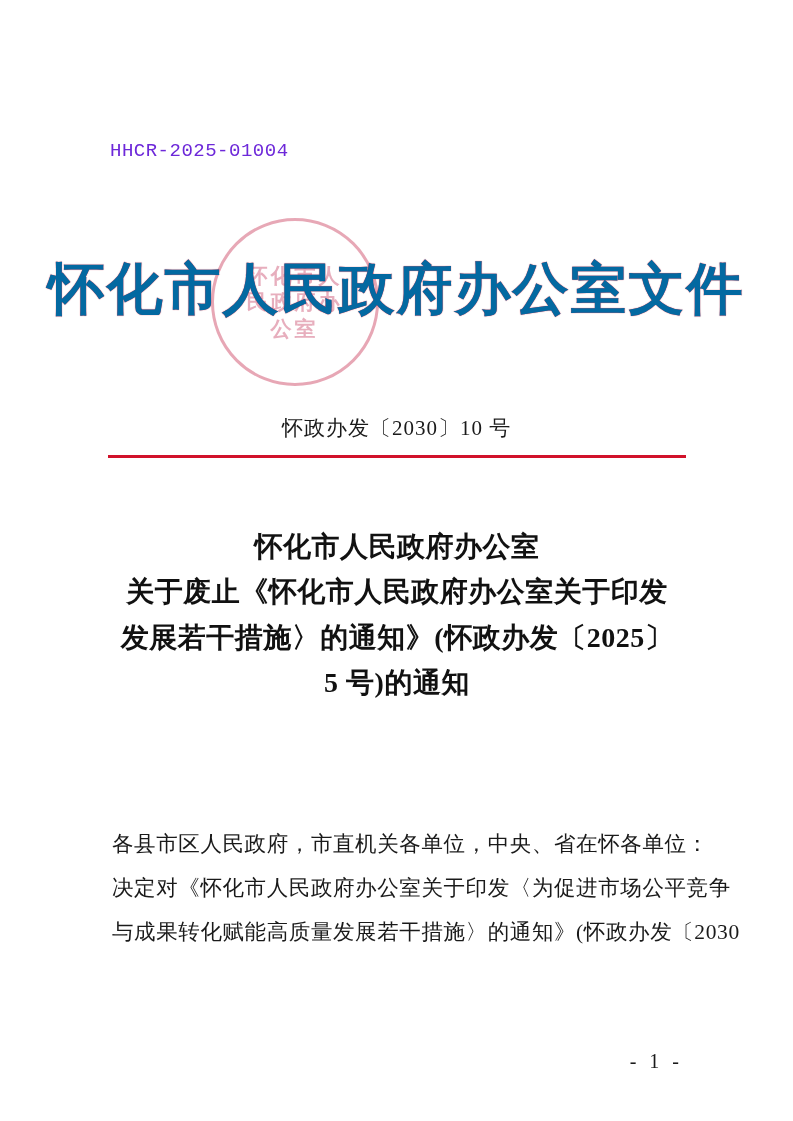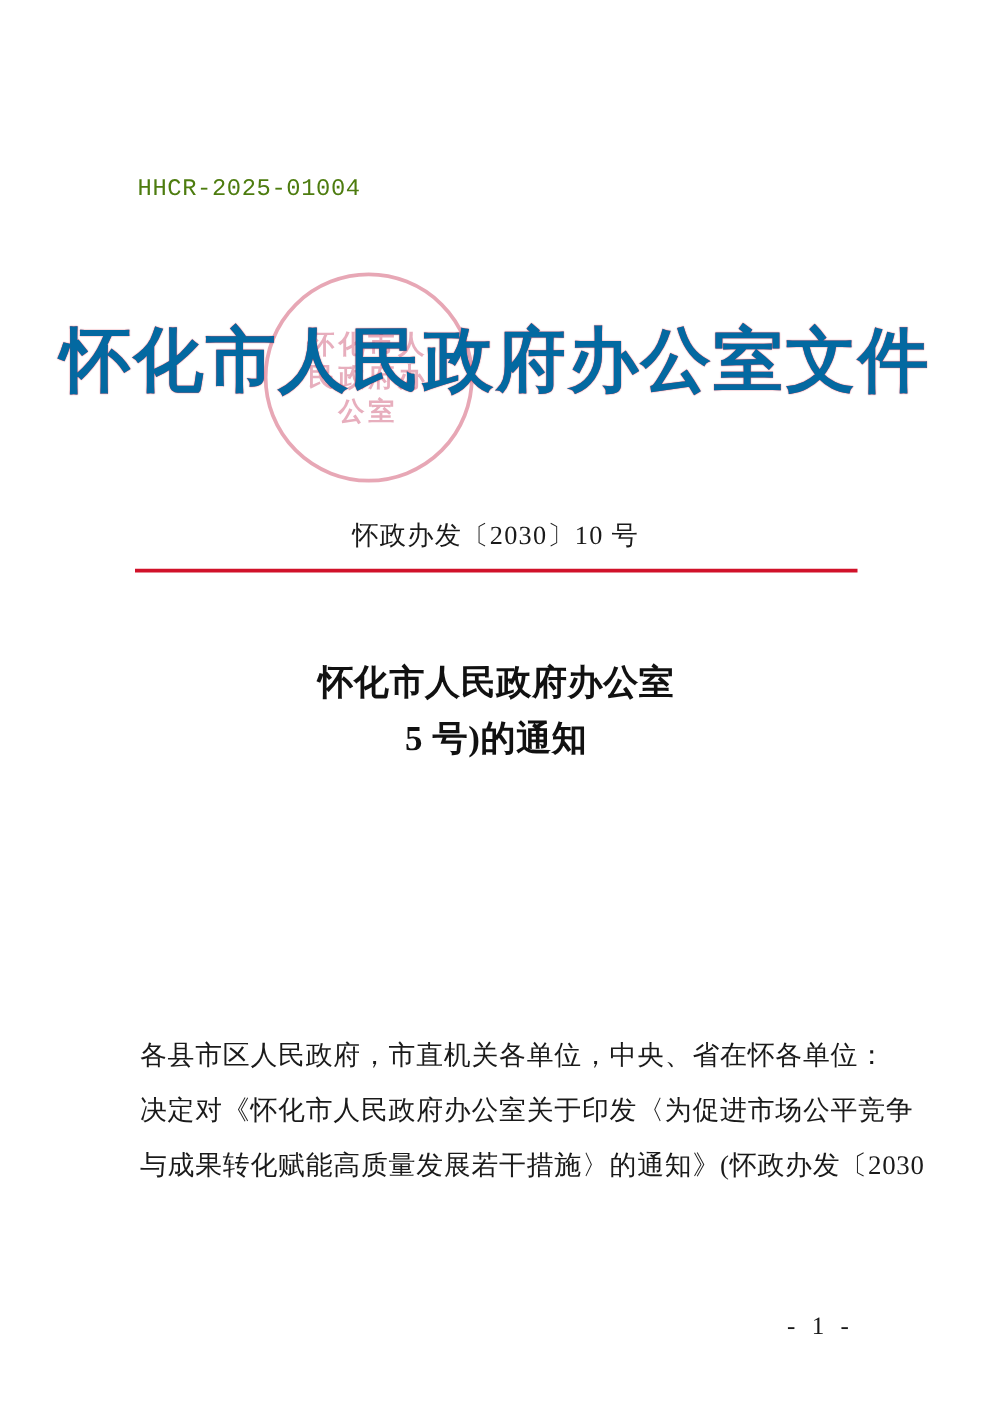--- a/index.html
+++ b/index.html
@@ -24,21 +24,21 @@
   }
 
   
   .doc-code {
     position: absolute;
     top: 140px;
     left: 110px;
     font-family: "Liberation Mono", "DejaVu Sans Mono", monospace;
     font-size: 19px;
     letter-spacing: 0.5px;
-    color: #4d7c0f;
+    color: #6d28d9;
     text-align: center;
   }
 
   
   .masthead {
     position: absolute;
     top: 218px;
     left: 0;
     width: 793px;
     height: 200px;
@@ -167,20 +167,22 @@
     </div>
     <div class="masthead-title">怀化市人民政府办公室文件</div>
   </div>
 
   <div class="issue-no">怀政办发〔2030〕10 号</div>
 
   <div class="red-rule"></div>
 
   <div class="title-block">
     <div>怀化市人民政府办公室</div>
+    <div>关于废止《怀化市人民政府办公室关于印发</div>
+    <div>发展若干措施〉的通知》(怀政办发〔2025〕</div>
     <div>5 号)的通知</div>
   </div>
 
   <div class="body-block">
     <p>各县市区人民政府，市直机关各单位，中央、省在怀各单位：</p>
     <p>决定对《怀化市人民政府办公室关于印发〈为促进市场公平竞争</p>
     <p>与成果转化赋能高质量发展若干措施〉的通知》(怀政办发〔2030</p>
   </div>
 
   <div class="page-number">- 1 -</div>

